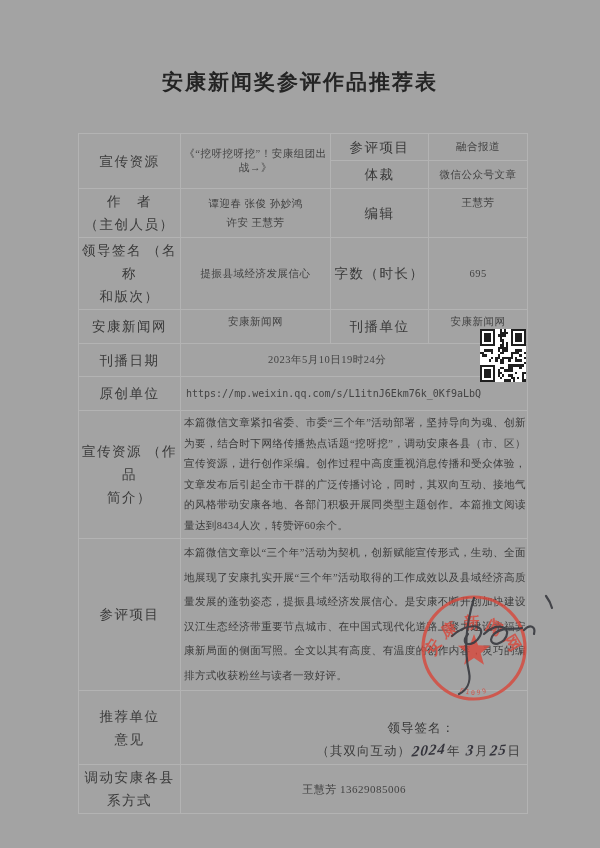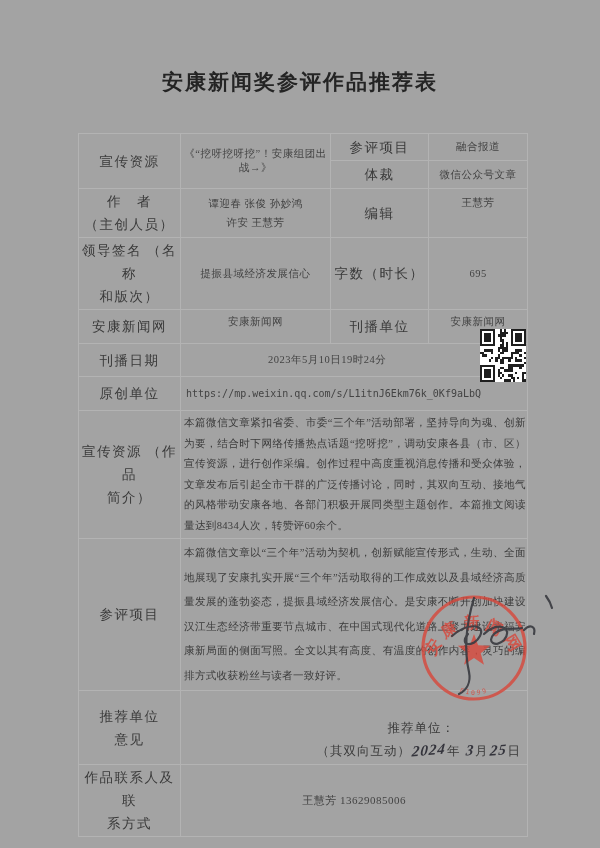--- a/index.html
+++ b/index.html
@@ -135,27 +135,27 @@
     </tr>
     <tr style="height:123px">
       <td class="lbl">参评项目</td>
       <td class="para para-social" colspan="3">本篇微信文章以“三个年”活动为契机，创新赋能宣传形式，生动、全面地展现了安康扎实开展“三个年”活动取得的工作成效以及县域经济高质量发展的蓬勃姿态，提振县域经济发展信心。是安康不断开创加快建设汉江生态经济带重要节点城市、在中国式现代化道路上聚力建设幸福安康新局面的侧面写照。全文以其有高度、有温度的创作内容，灵巧的编排方式收获粉丝与读者一致好评。</td>
     </tr>
     <tr style="height:73px">
       <td class="lbl prelines">推荐单位
 意见</td>
       <td class="row9-cell" colspan="3">
         <div class="sign-block">
-          <div class="sign-line1">推荐单位：</div>
+          <div class="sign-line1">领导签名：</div>
           <div class="sign-line2"><span>（其双向互动）</span><span class="hw">2024</span><span>年</span> <span class="hw">3</span><span>月</span><span class="hw">25</span><span>日</span></div>
         </div>
       </td>
     </tr>
     <tr style="height:46px">
-      <td class="lbl prelines">作品联系人及联
+      <td class="lbl prelines">调动安康各县
 系方式</td>
       <td class="val contact-val" colspan="3">王慧芳 13629085006</td>
     </tr>
   </tbody>
     </table>
 
   <div class="qr">
     <span class="fndr tl"></span>
     <span class="fndr tr"></span>
     <span class="fndr bl"></span>

